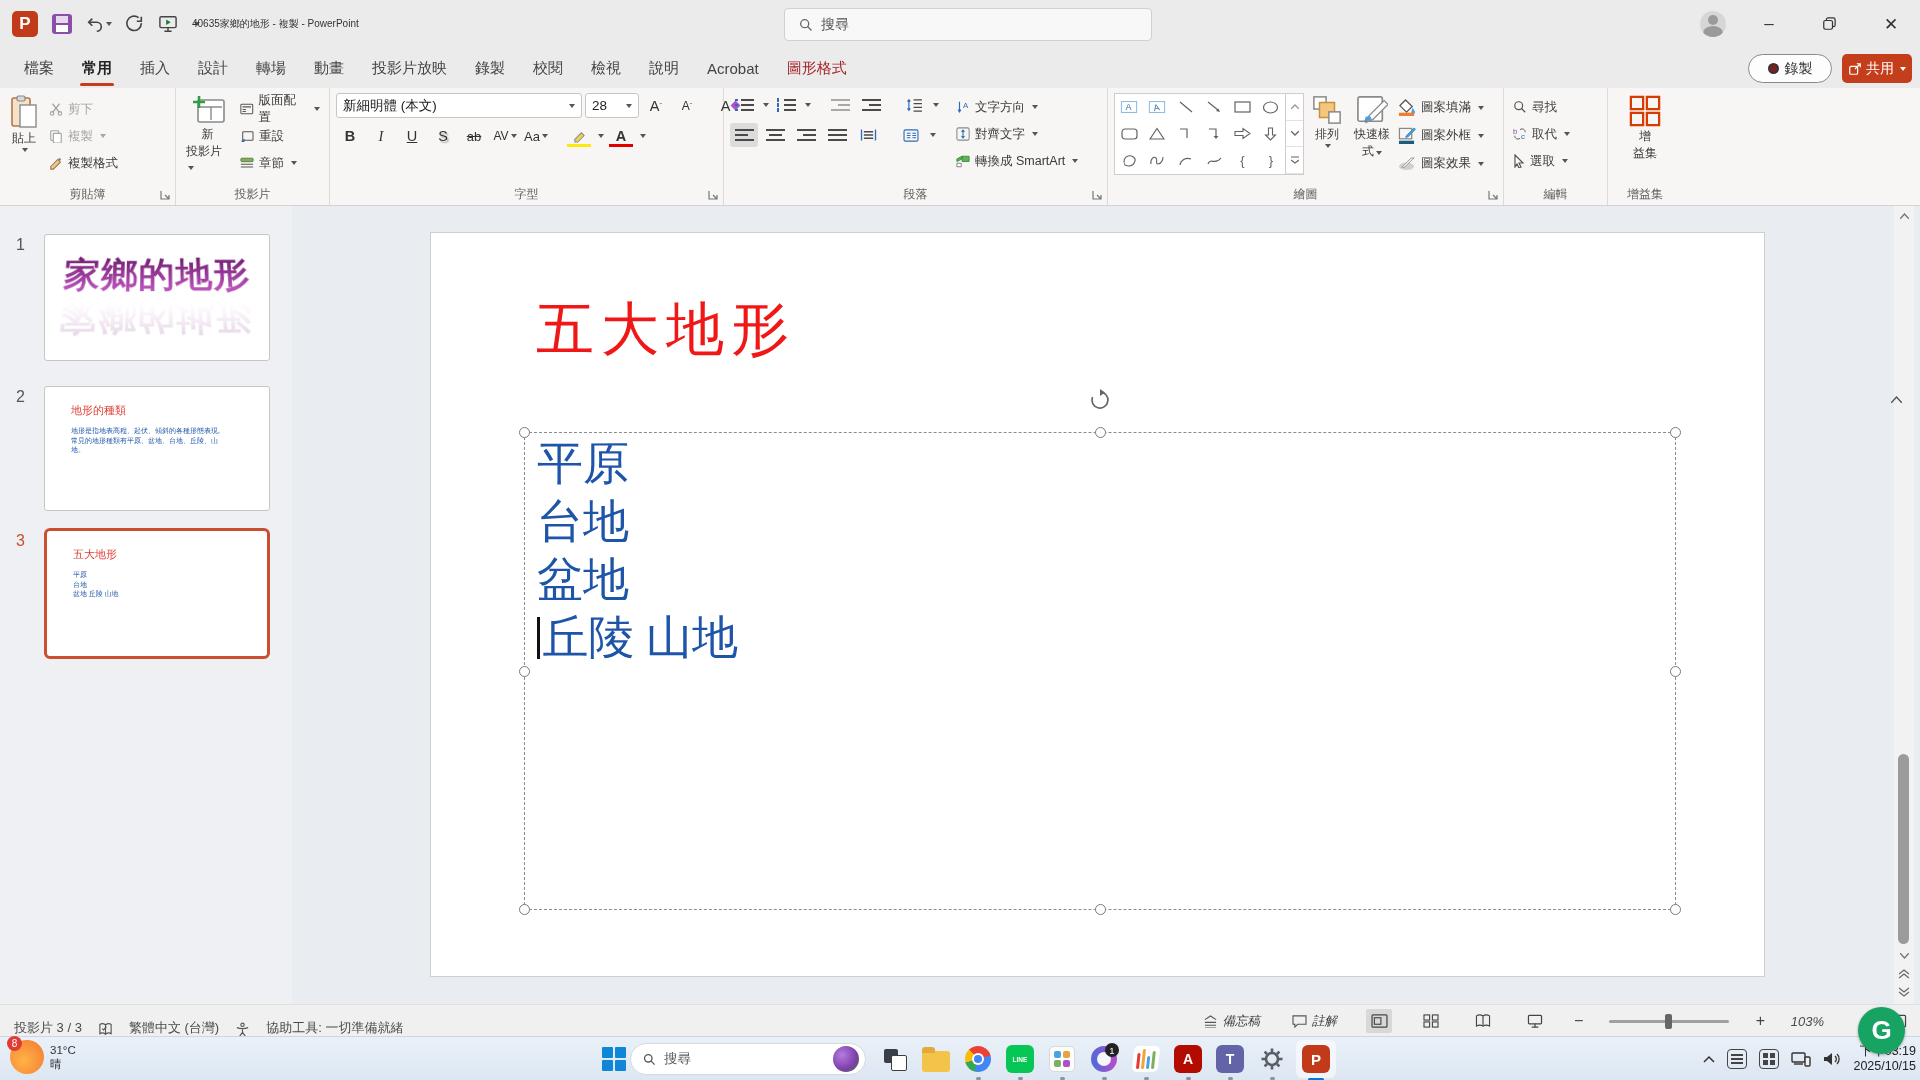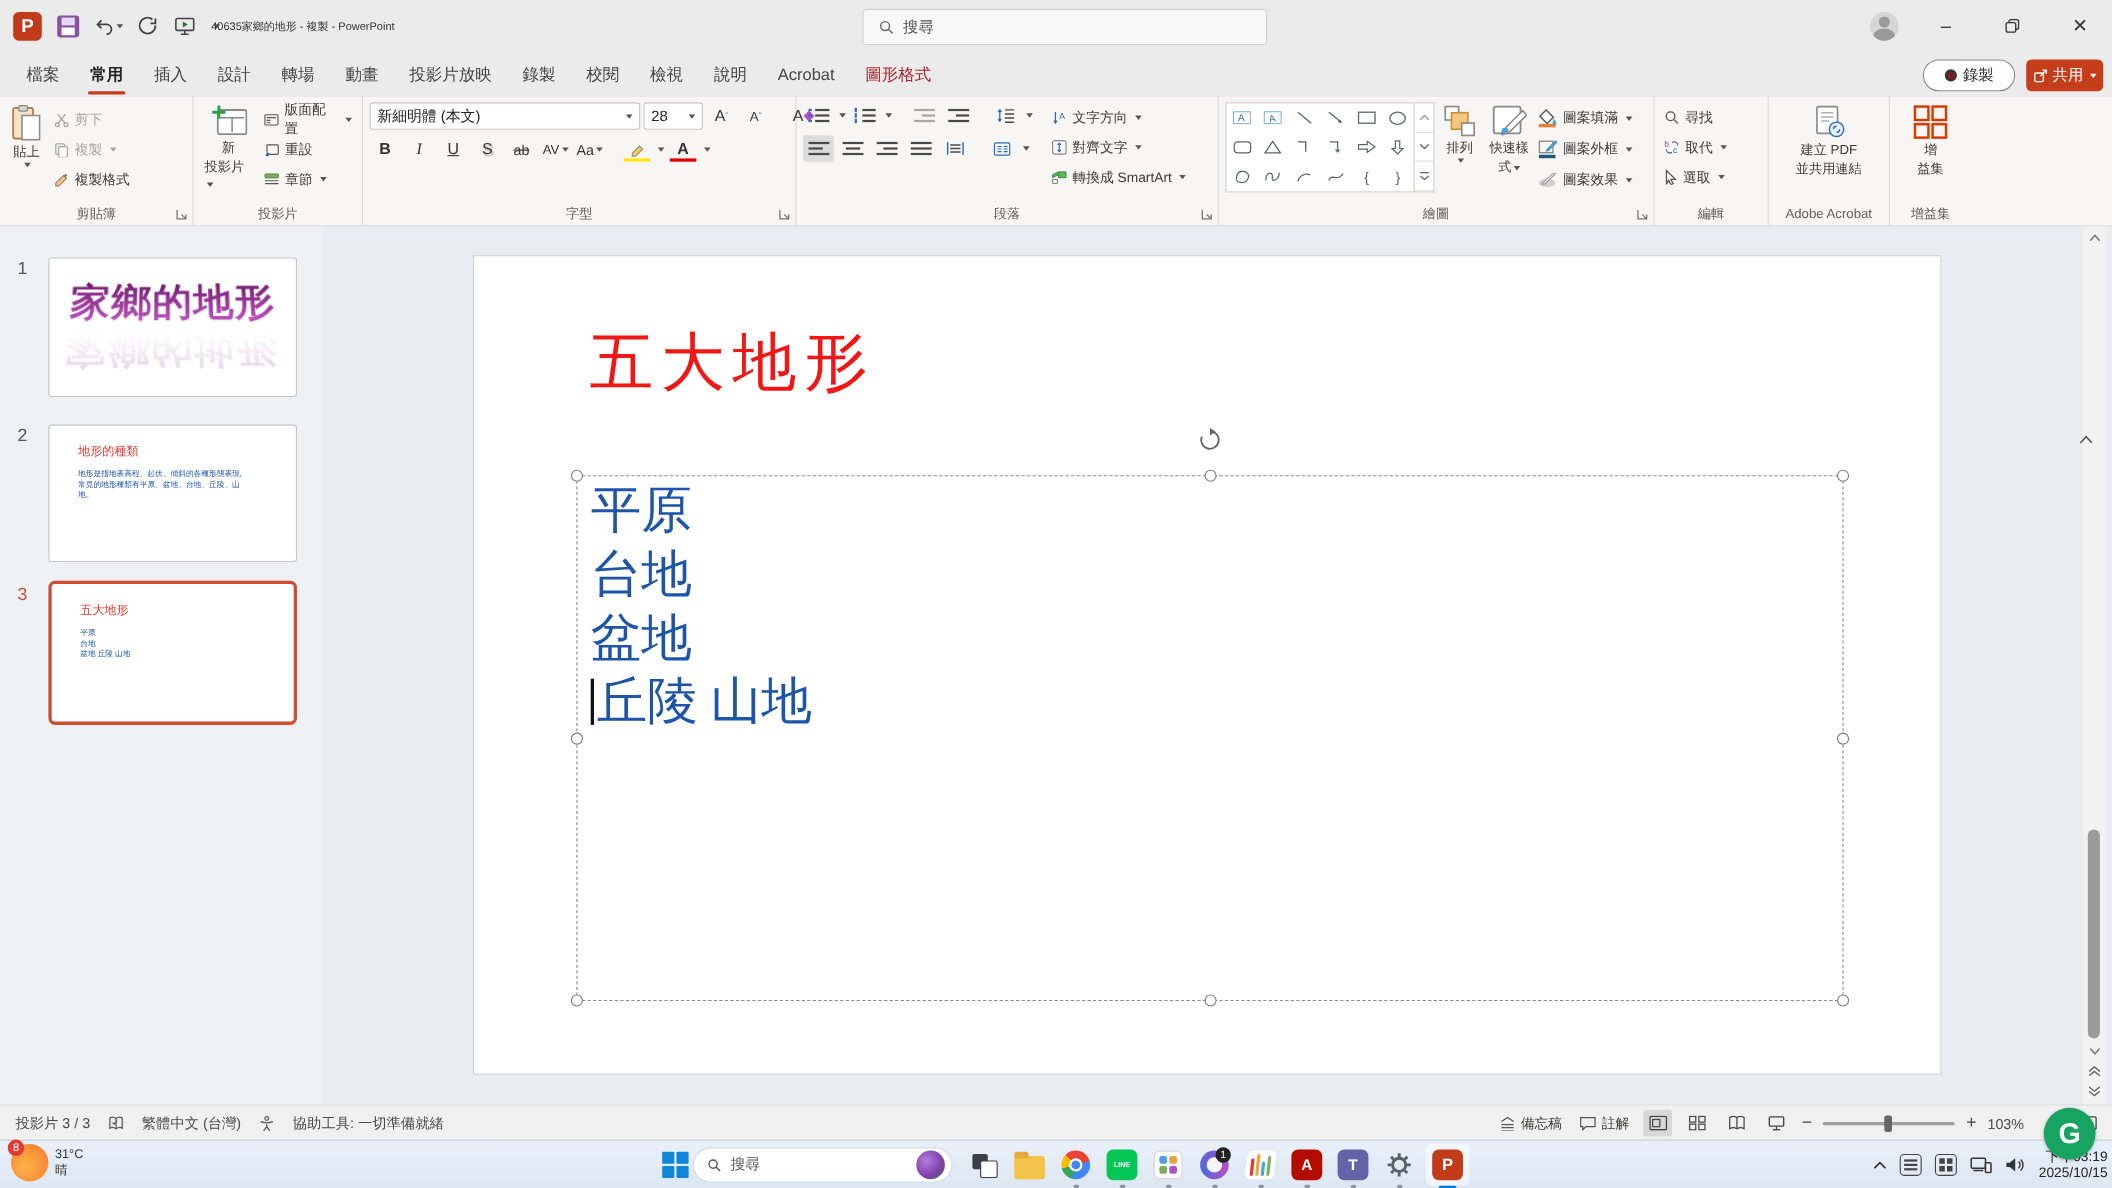--- a/index.html
+++ b/index.html
@@ -112,22 +112,22 @@
   @keyframes blink{50%{opacity:0;}}
   
   .vscroll{position:absolute;left:1894px;top:0;width:20px;height:798px;background:#f2f2f2;}
   .vthumb{position:absolute;left:4px;top:548px;width:11px;height:190px;background:#9b9b9b;border-radius:6px;}
   .varrow{position:absolute;left:0;width:20px;height:16px;display:flex;align-items:center;justify-content:center;}
   .collapse{position:absolute;left:1884px;top:184px;width:24px;height:18px;display:flex;
             align-items:center;justify-content:center;}
   
   .statusbar{position:absolute;left:0;top:1004px;width:1920px;height:32px;background:#f0f0f0;
              border-top:1px solid #e0e0e0;box-sizing:border-box;font-size:13px;color:#4a4a4a;}
-  .sleft{position:absolute;left:14px;top:0;height:32px;display:flex;align-items:center;gap:16px;}
-  .sright{position:absolute;right:8px;top:0;height:32px;display:flex;align-items:center;gap:10px;}
+  .sleft{position:absolute;left:14px;top:0;height:32px;display:flex;align-items:flex-end;gap:16px;}
+  .sright{position:absolute;right:8px;top:0;height:32px;display:flex;align-items:center;gap:26px;font-style:italic;}
   .viewbtn{width:26px;height:24px;display:flex;align-items:center;justify-content:center;border-radius:2px;}
   .viewbtn.on{background:#d8d8d8;}
   .ztrack{width:120px;height:3px;background:#a0a0a0;position:relative;border-radius:2px;}
   .zhandle{position:absolute;left:56px;top:-6px;width:7px;height:15px;background:#666;border-radius:2px;}
   
   .taskbar{position:absolute;left:0;top:1036px;width:1920px;height:44px;
            background:linear-gradient(#e9f0f8,#dde7f2);border-top:1px solid #ccd6e4;box-sizing:border-box;}
   .weather{position:absolute;left:10px;top:3px;display:flex;align-items:center;gap:6px;}
   .wicon{width:34px;height:34px;border-radius:50%;background:radial-gradient(circle at 40% 60%,#ffb347,#f4772e);position:relative;}
   .wbadge{position:absolute;left:-3px;top:-4px;width:15px;height:15px;border-radius:50%;background:#e03c31;
@@ -712,35 +712,20 @@
                 <path d="M2 1l8 8H6l2 4-2 1-2-4-2 3z" fill="#fff" stroke="#555" stroke-width="1.2"></path>
               </svg>
             <span>選取</span>
             <span class="chv"></span>
           </div>
         </div>
       </div>
       <div class="grp-label"><span>編輯</span></div>
     </div>
 
-    <div class="grp" style="width:110px;">
-      <div class="grp-body" style="justify-content:center;">
-        <div class="bigbtn">
-          <svg width="30" height="32" viewBox="0 0 32 34">
-              <rect x="4" y="2" width="20" height="26" rx="2" fill="#fff" stroke="#8a8a8a" stroke-width="1.6"></rect>
-              <path d="M8 8h12M8 12h12M8 16h8" stroke="#b0b0b0" stroke-width="1.4"></path>
-              <circle cx="23" cy="24" r="7" fill="#e8f0fb" stroke="#2b6cb8" stroke-width="1.4"></circle>
-              <path d="M20 24a3 3 0 0 1 3-3m3 3a3 3 0 0 1-3 3" fill="none" stroke="#2b6cb8" stroke-width="1.4"></path>
-            </svg>
-          <span>建立 PDF</span>
-          <span>並共用連結</span>
-        </div>
-      </div>
-      <div class="grp-label"><span>Adobe Acrobat</span></div>
-    </div>
 
     <div class="grp" style="width:74px;border-right:none;">
       <div class="grp-body" style="justify-content:center;">
         <div class="bigbtn">
           <svg width="32" height="32" viewBox="0 0 34 34">
               <rect x="2" y="2" width="13" height="13" fill="none" stroke="#d83b01" stroke-width="2.4"></rect>
               <rect x="19" y="2" width="13" height="13" fill="none" stroke="#d83b01" stroke-width="2.4"></rect>
               <rect x="2" y="19" width="13" height="13" fill="none" stroke="#d83b01" stroke-width="2.4"></rect>
               <rect x="19" y="19" width="13" height="13" fill="none" stroke="#d83b01" stroke-width="2.4"></rect>
             </svg>

